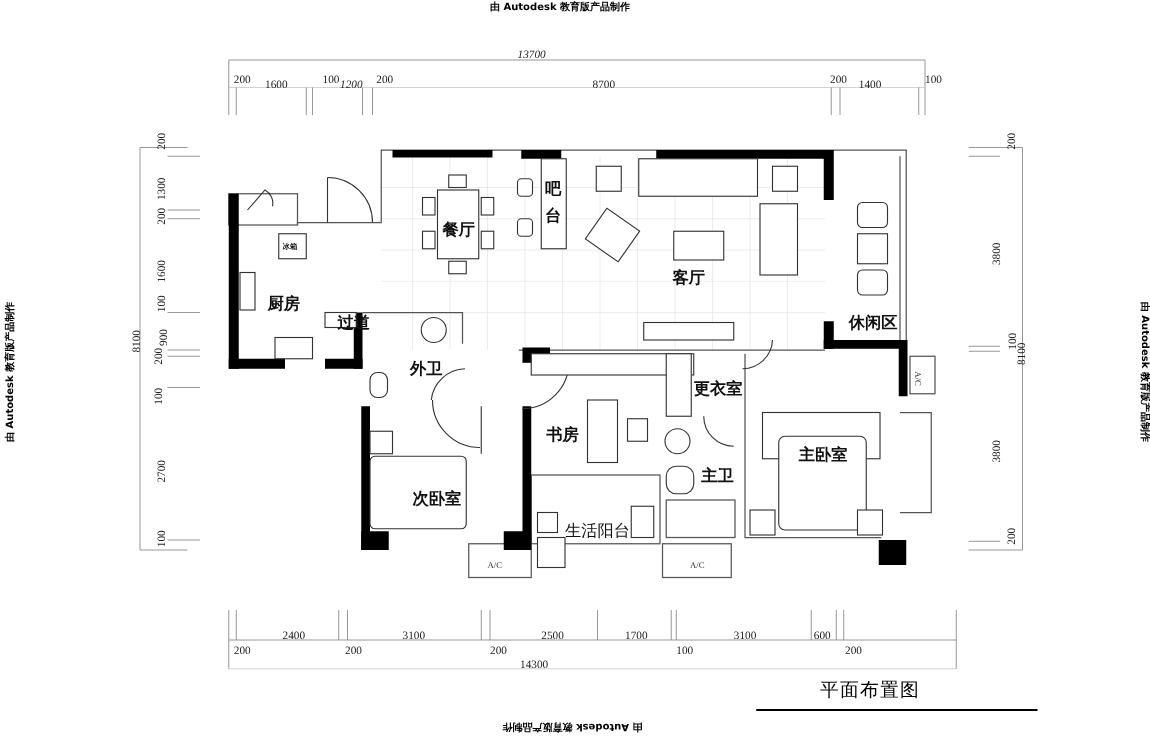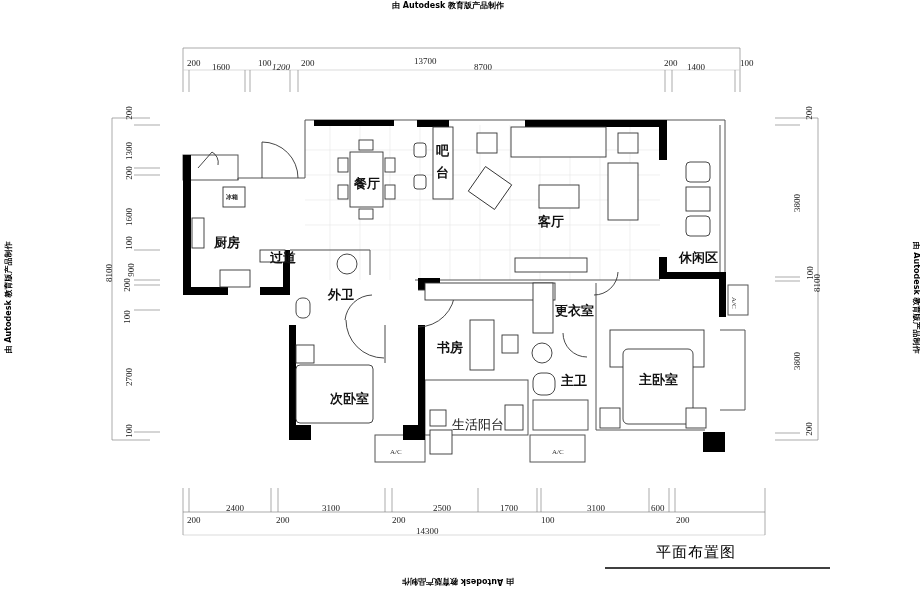--- a/index.html
+++ b/index.html
@@ -198,21 +198,21 @@
 
   <g font-family="Liberation Serif, serif" font-size="7" fill="#333">
     <text x="390" y="454">A/C</text>
     <text x="552" y="454">A/C</text>
     <text x="733" y="304" transform="rotate(90 736 300)">A/C</text>
   </g>
 
   <line x1="605" y1="568" x2="830" y2="568" stroke="#000" stroke-width="1.6"></line>
 </svg>
 
-<div class="dim" style="left:414px;top:56px;">13700</div>
+<div class="dim" style="left:414px;top:38px;font-style:italic;">13700</div>
 <div class="dim" style="left:187px;top:58px;">200</div>
 <div class="dim" style="left:212px;top:62px;">1600</div>
 <div class="dim" style="left:258px;top:58px;">100</div>
 <div class="dim" style="left:272px;top:62px;font-style:italic;">1200</div>
 <div class="dim" style="left:301px;top:58px;">200</div>
 <div class="dim" style="left:474px;top:62px;">8700</div>
 <div class="dim" style="left:664px;top:58px;">200</div>
 <div class="dim" style="left:687px;top:62px;">1400</div>
 <div class="dim" style="left:740px;top:58px;">100</div>
 
@@ -252,17 +252,17 @@
 <div class="room" style="left:226px;top:193px;font-size:6px;">冰箱</div>
 <div class="room" style="left:270px;top:204px;margin-top:45px;">过道</div>
 <div class="room" style="left:354px;top:175px;">餐厅</div>
 <div class="room" style="left:436px;top:140px;width:14px;white-space:normal;line-height:22px;">吧台</div>
 <div class="room" style="left:538px;top:213px;">客厅</div>
 <div class="room" style="left:679px;top:249px;">休闲区</div>
 <div class="room" style="left:328px;top:286px;">外卫</div>
 <div class="room" style="left:437px;top:339px;">书房</div>
 <div class="room" style="left:555px;top:302px;">更衣室</div>
 <div class="room" style="left:561px;top:372px;">主卫</div>
-<div class="room" style="left:639px;top:371px;">主卧室</div>
+<div class="room" style="left:639px;top:355px;">主卧室</div>
 <div class="room" style="left:330px;top:390px;">次卧室</div>
 <div class="room" style="left:452px;top:416px;font-weight:normal;">生活阳台</div>
 
 <div class="title" style="left:656px;top:543px;">平面布置图</div>
 
 </body></html>

